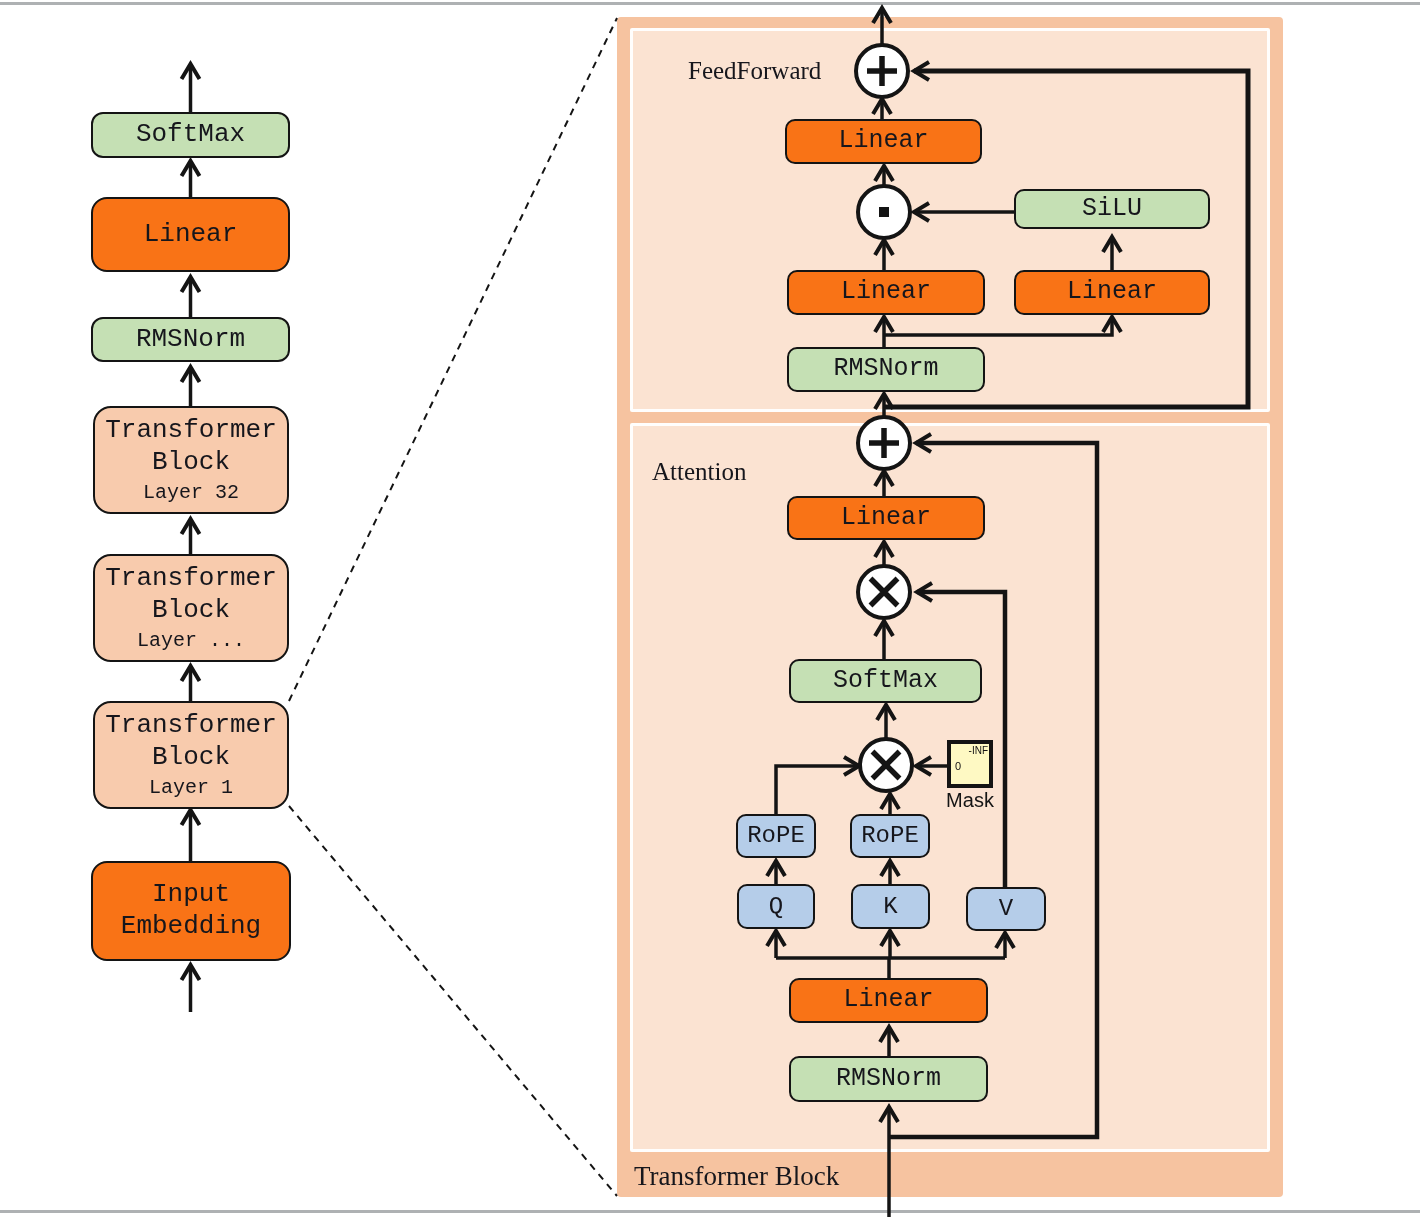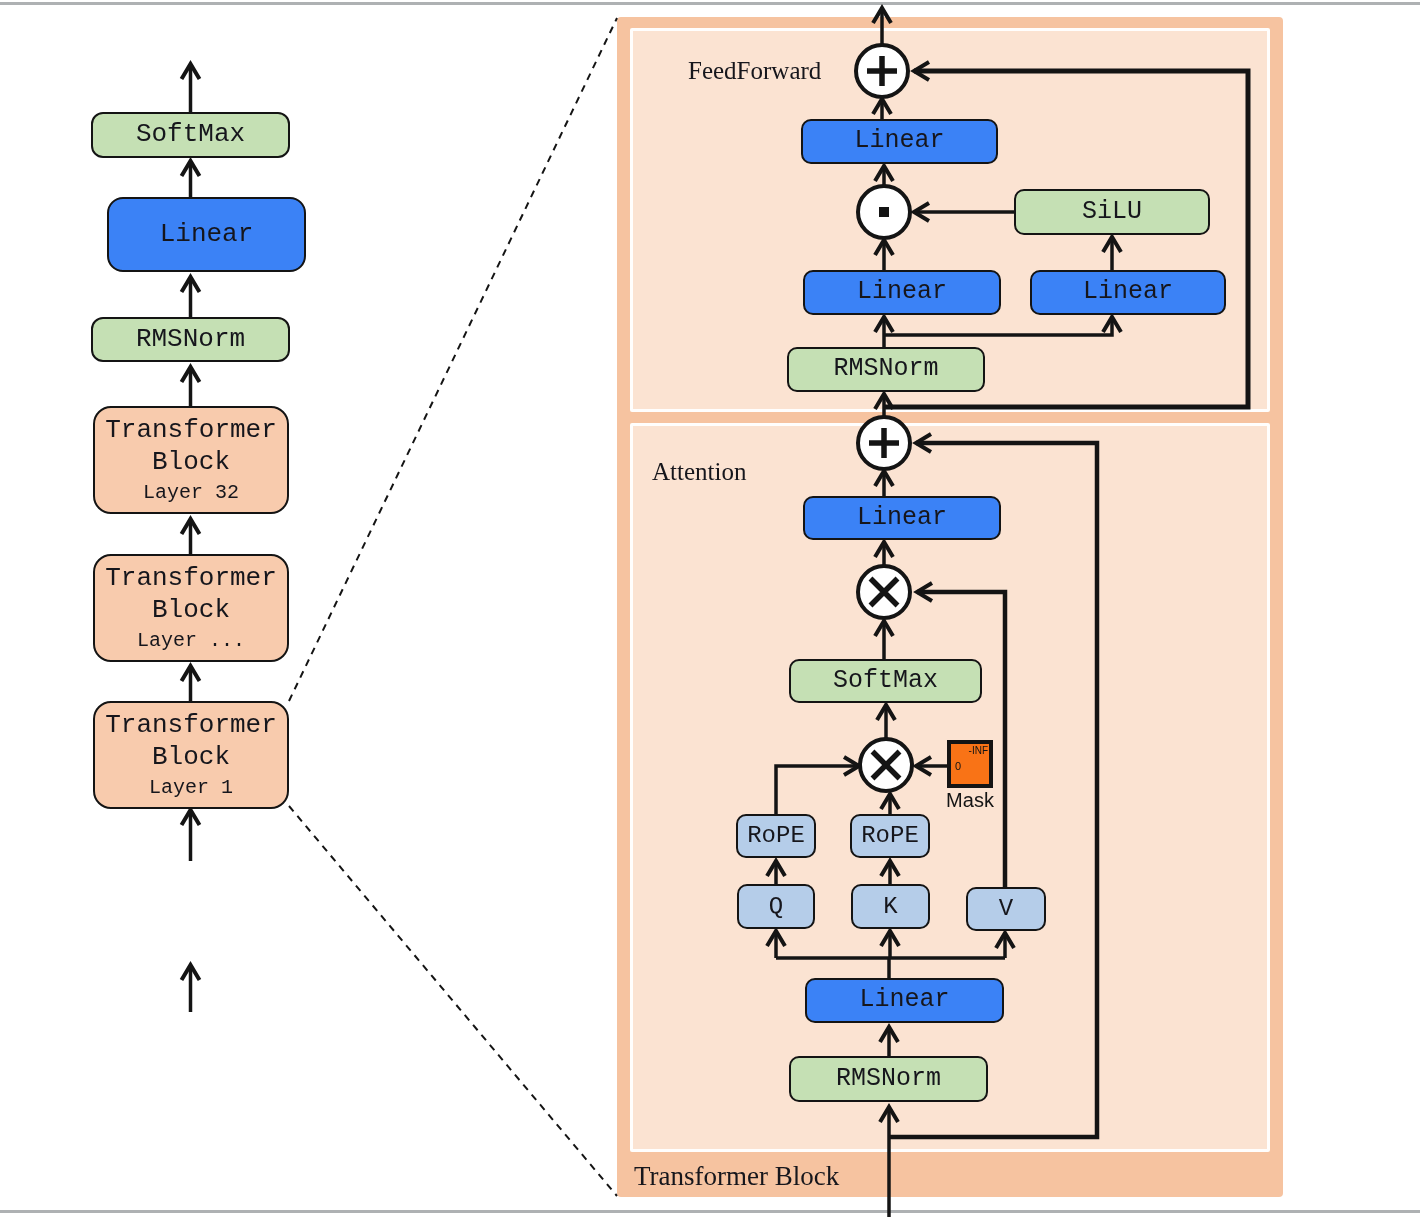--- a/index.html
+++ b/index.html
@@ -8,38 +8,38 @@
     font-family:"Liberation Serif","DejaVu Serif",serif;color:#16161c;
   }
   .rule{position:absolute;left:0;width:1420px;height:3px;background:#aeb1b3;}
   .panel-outer{position:absolute;background:#f6c3a0;border-radius:4px;}
   .panel-inner{position:absolute;background:#fbe3d2;border:3px solid rgba(255,255,255,0.95);box-sizing:border-box;border-radius:2px;}
   .box{
     position:absolute;display:flex;flex-direction:column;align-items:center;justify-content:center;
     border:2.5px solid #141414;box-sizing:border-box;text-align:center;line-height:1.22;font-family:Liberation Mono, monospace;
   }
   .green{background:#c5e0b4;}
-  .blue{background:#3b82f6;margin-left:16px;}
+  .blue{background:#f97316;}
   .blue2{background:#b5cde9;}
   .orange{background:#f8cbad;justify-content:center;}
   .f26{font-size:26px;}
   .f25{font-size:25px;}
   .f24{font-size:24px;}
   .f20{font-size:20px;margin-top:2px;}
   .seclabel{position:absolute;font-size:25px;color:#16161c;}
   .ptitle{position:absolute;font-size:27px;color:#16161c;}
   svg{position:absolute;left:0;top:0;}
   .ln{stroke:#141414;stroke-width:3.5;fill:none;}
   .lnthick{stroke:#141414;stroke-width:5;fill:none;}
   .lnmed{stroke:#141414;stroke-width:4.5;fill:none;}
   .head{stroke:#141414;stroke-width:4;fill:none;stroke-linejoin:miter;}
   .circ{fill:#ffffff;stroke:#141414;stroke-width:4;}
   .sym{stroke:#141414;stroke-width:5.5;fill:none;stroke-linecap:butt;}
   .dashed{stroke:#141414;stroke-width:2;stroke-dasharray:7 6;fill:none;}
-  .maskbox{position:absolute;background:#f97316;border:4px solid #141414;box-sizing:border-box;padding-left:36px;}
+  .maskbox{position:absolute;background:#fef9c3;border:4px solid #141414;box-sizing:border-box;padding-left:36px;}
   .masktext{position:absolute;font-family:"Liberation Sans","DejaVu Sans",sans-serif;color:#141414;}
   .masklabel{position:absolute;font-family:"Liberation Sans","DejaVu Sans",sans-serif;font-size:20px;color:#141414;text-align:center;}
 </style>
 </head>
 <body>
 
 <div id="stage">
 
   <div class="rule" style="top:2px;"></div>
   <div class="rule" style="top:1210px;"></div>
@@ -175,29 +175,33 @@
   <div class="box orange" style="left:93px;top:554px;width:196px;height:108px;border-radius:18px;">
     <span class="f26">Transformer</span>
     <span class="f26">Block</span>
     <span class="f20">Layer ...</span>
   </div>
   <div class="box orange" style="left:93px;top:701px;width:196px;height:108px;border-radius:18px;">
     <span class="f26">Transformer</span>
     <span class="f26">Block</span>
     <span class="f20">Layer 1</span>
   </div>
+  <div class="box blue" style="left:91px;top:861px;width:200px;height:100px;border-radius:16px;">
+    <span class="f26">Input</span>
+    <span class="f26">Embedding</span>
+  </div>
 
   <div class="seclabel" style="left:668px;top:57px;margin-left:20px;">FeedForward</div>
   <div class="seclabel" style="left:652px;top:458px;">Attention</div>
   <div class="ptitle" style="left:634px;top:1161px;">Transformer Block</div>
 
   <div class="box blue f25" style="left:785px;top:119px;width:197px;height:45px;border-radius:10px;">
     <span>Linear</span>
   </div>
-  <div class="box green f25" style="left:1014px;top:189px;width:196px;height:46px;border-radius:10px;">
+  <div class="box green f25" style="left:1014px;top:189px;width:196px;height:40px;border-radius:10px;">
     <span>SiLU</span>
   </div>
   <div class="box blue f25" style="left:787px;top:270px;width:198px;height:45px;border-radius:10px;">
     <span>Linear</span>
   </div>
   <div class="box blue f25" style="left:1014px;top:270px;width:196px;height:45px;border-radius:10px;">
     <span>Linear</span>
   </div>
   <div class="box green f25" style="left:787px;top:347px;width:198px;height:45px;border-radius:10px;">
     <span>RMSNorm</span>

